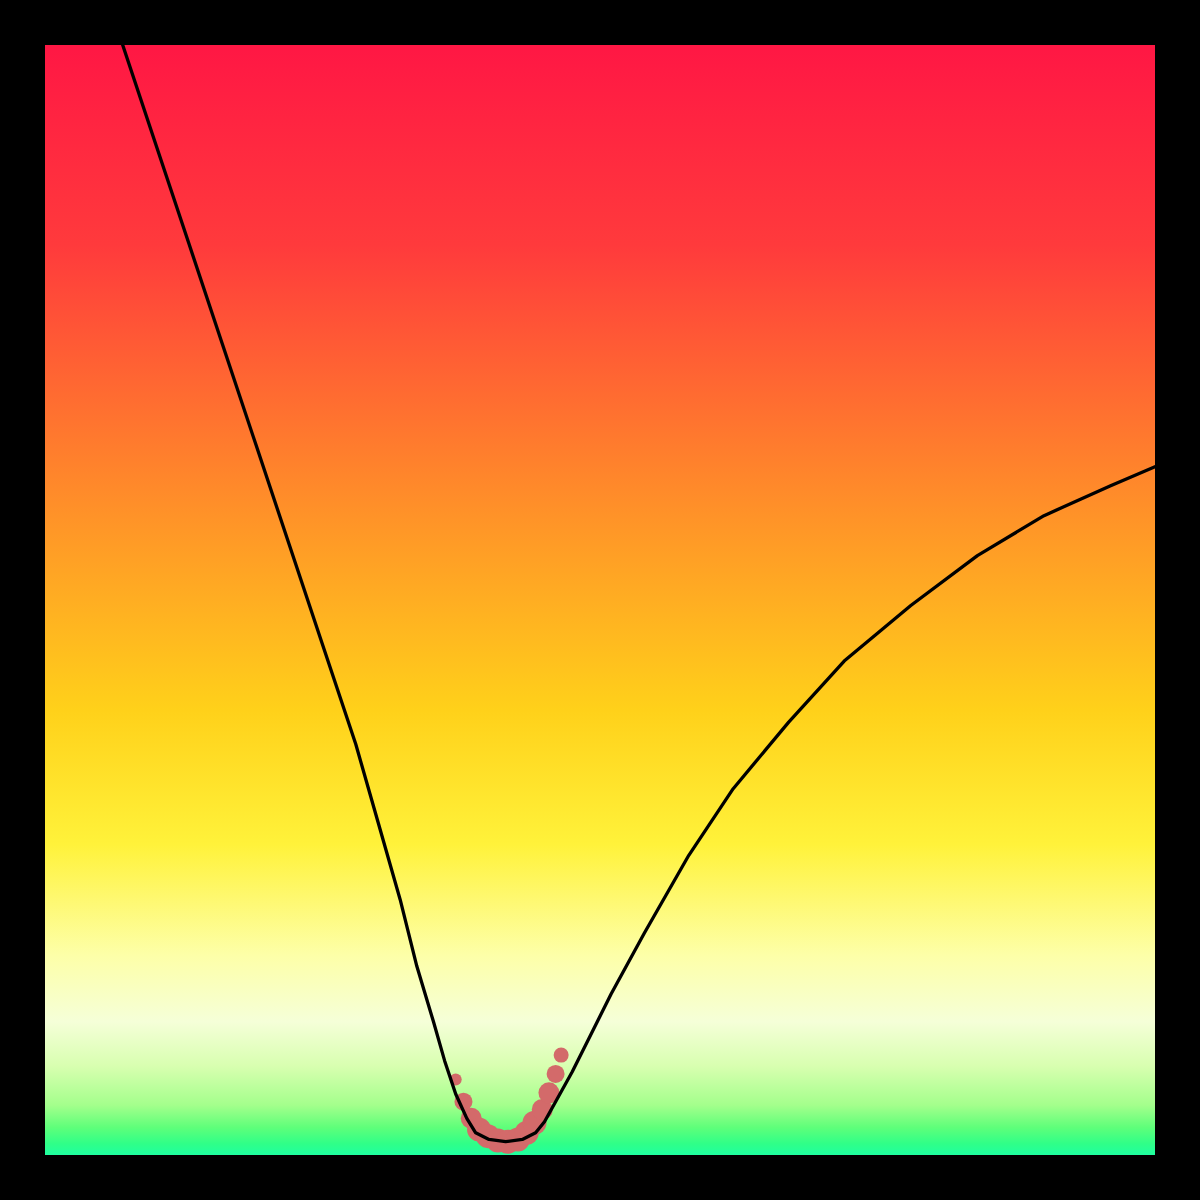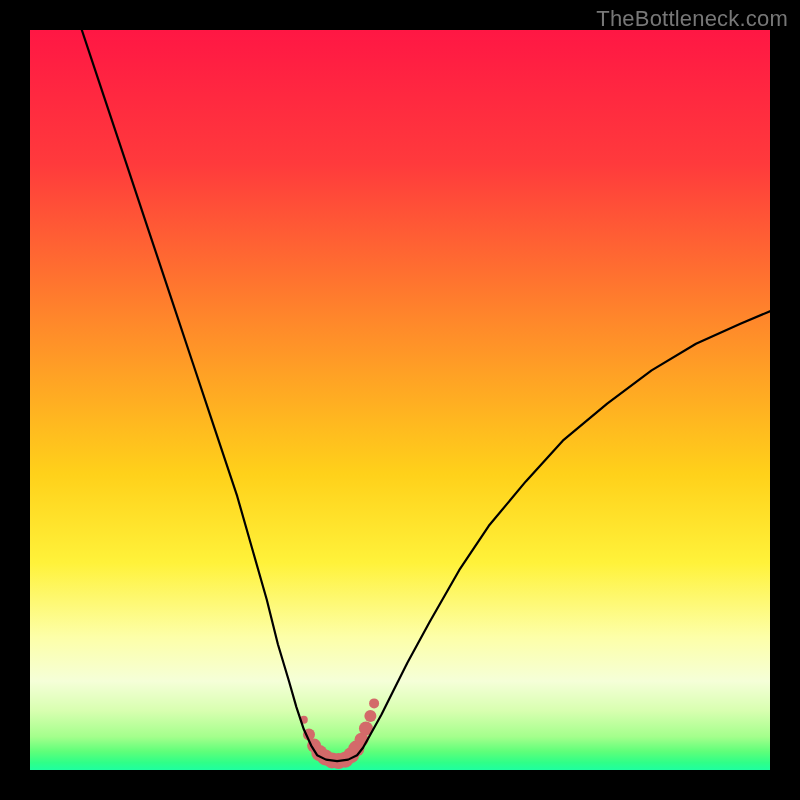--- a/index.html
+++ b/index.html
@@ -37,21 +37,20 @@
     letter-spacing: 0.2px;
     font-family: Arial, Helvetica, sans-serif;
     z-index: 50;
     user-select: none;
   }
 </style>
 </head>
 <body>
 
 <div class="frame">
-  <div class="watermark">TheBottleneck.com</div>
 
   <div class="plot">
     <svg id="chart-svg" width="740" height="740" viewBox="0 0 740 740" xmlns="http://www.w3.org/2000/svg">
       <defs>
         <linearGradient id="bg-grad" x1="0" y1="0" x2="0" y2="1">
             <stop offset="0%" stop-color="#ff1744"></stop>
             <stop offset="18%" stop-color="#ff3a3c"></stop>
             <stop offset="40%" stop-color="#ff8a2a"></stop>
             <stop offset="60%" stop-color="#ffd11a"></stop>
             <stop offset="72%" stop-color="#fff23a"></stop>

